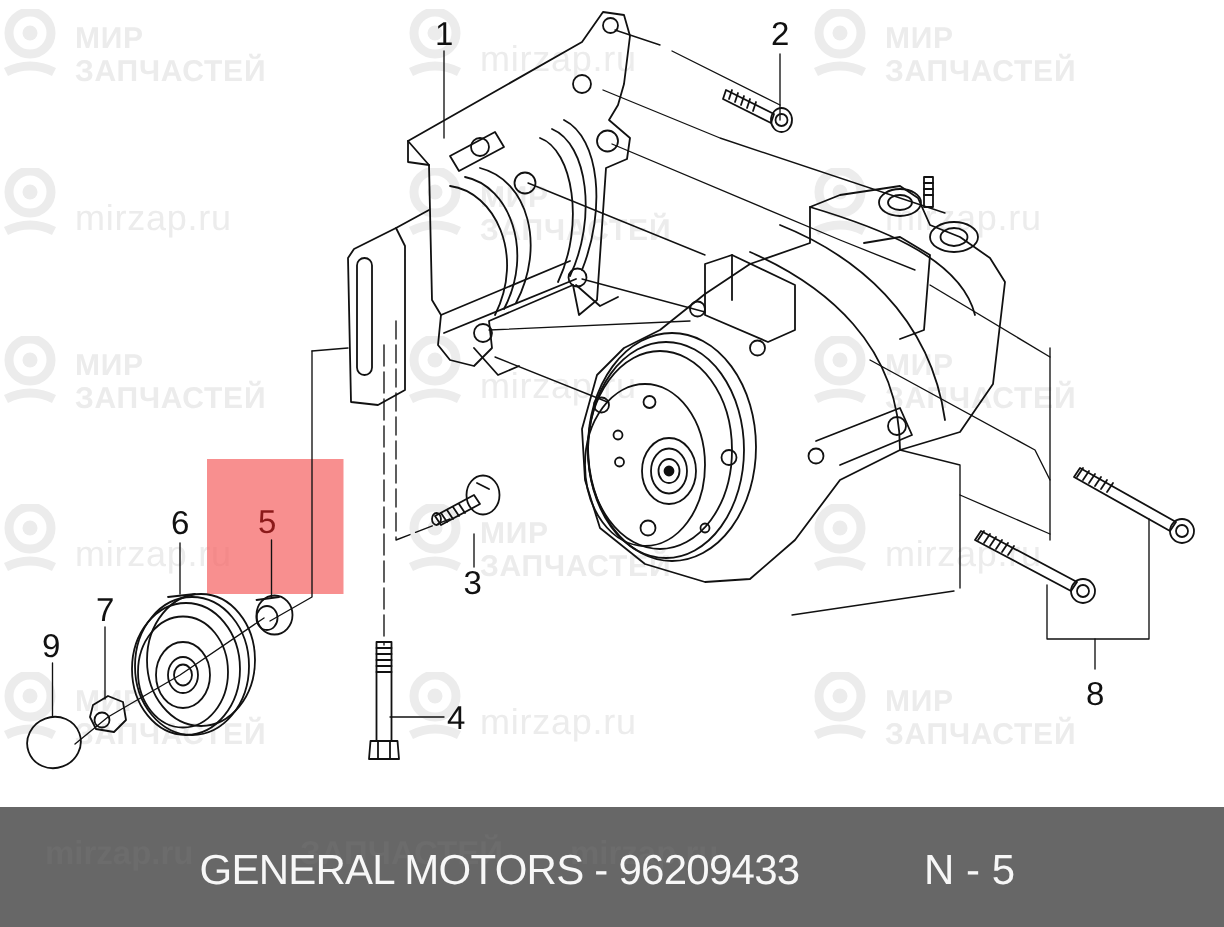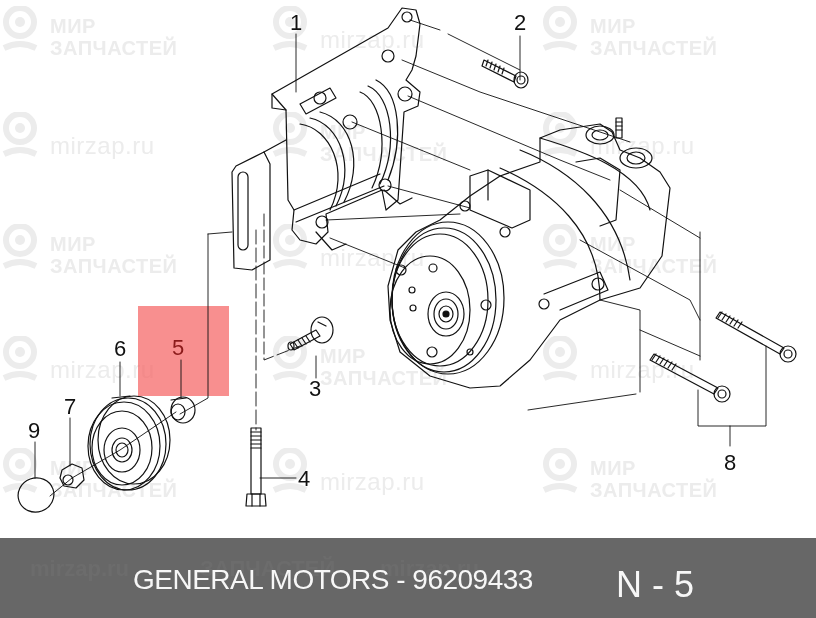--- a/index.html
+++ b/index.html
@@ -6,21 +6,21 @@
   body { width: 816px; height: 618px; position: relative; background: #ffffff; overflow: hidden; font-family: "Liberation Sans", sans-serif; }
   .canvas { position: absolute; left: 0; top: 0; width: 816px; height: 538px; }
   .wm { position: absolute; color: #ececec; font-family: "Liberation Sans", sans-serif; font-weight: bold; line-height: 1; pointer-events: none; }
   .wm .logo { position: absolute; left: 0; top: 0; width: 36px; height: 48px; }
   .wm .t { position: absolute; left: 48px; font-size: 20px; letter-spacing: 0.5px; }
   .callout { position: absolute; font-size: 22px; color: #111; font-family: "Liberation Sans", sans-serif; line-height: 1; }
   .hl { position: absolute; left: 138px; top: 306px; width: 91px; height: 90px; background: rgba(245, 100, 100, 0.72); }
   .hl-label { position: absolute; left: 172px; top: 337px; font-size: 22px; color: #8b1a1a; line-height: 1; }
   .footer { position: absolute; left: 0; top: 538px; width: 816px; height: 80px; background: #676767; overflow: hidden; }
   .footer .brand { position: absolute; left: 133px; top: 26px; font-size: 28px; color: #f7f7f7; letter-spacing: -0.5px; }
-  .footer .pos { position: absolute; left: 616px; top: 26px; font-size: 36px; color: #f7f7f7; }
+  .footer .pos { position: absolute; left: 616px; top: 26px; font-size: 28px; color: #f7f7f7; }
   .footer .fwm { position: absolute; top: 18px; color: #717171; font-size: 22px; font-weight: bold; }
 </style>
 </head>
 <body>
 
 <div class="canvas">
 
   <div class="wm" style="left:2px;top:6px;width:200px;height:56px;">
     <svg class="logo" viewBox="0 0 36 48">
         <circle cx="18" cy="16" r="14" fill="none" stroke="#ececec" stroke-width="6"></circle>

